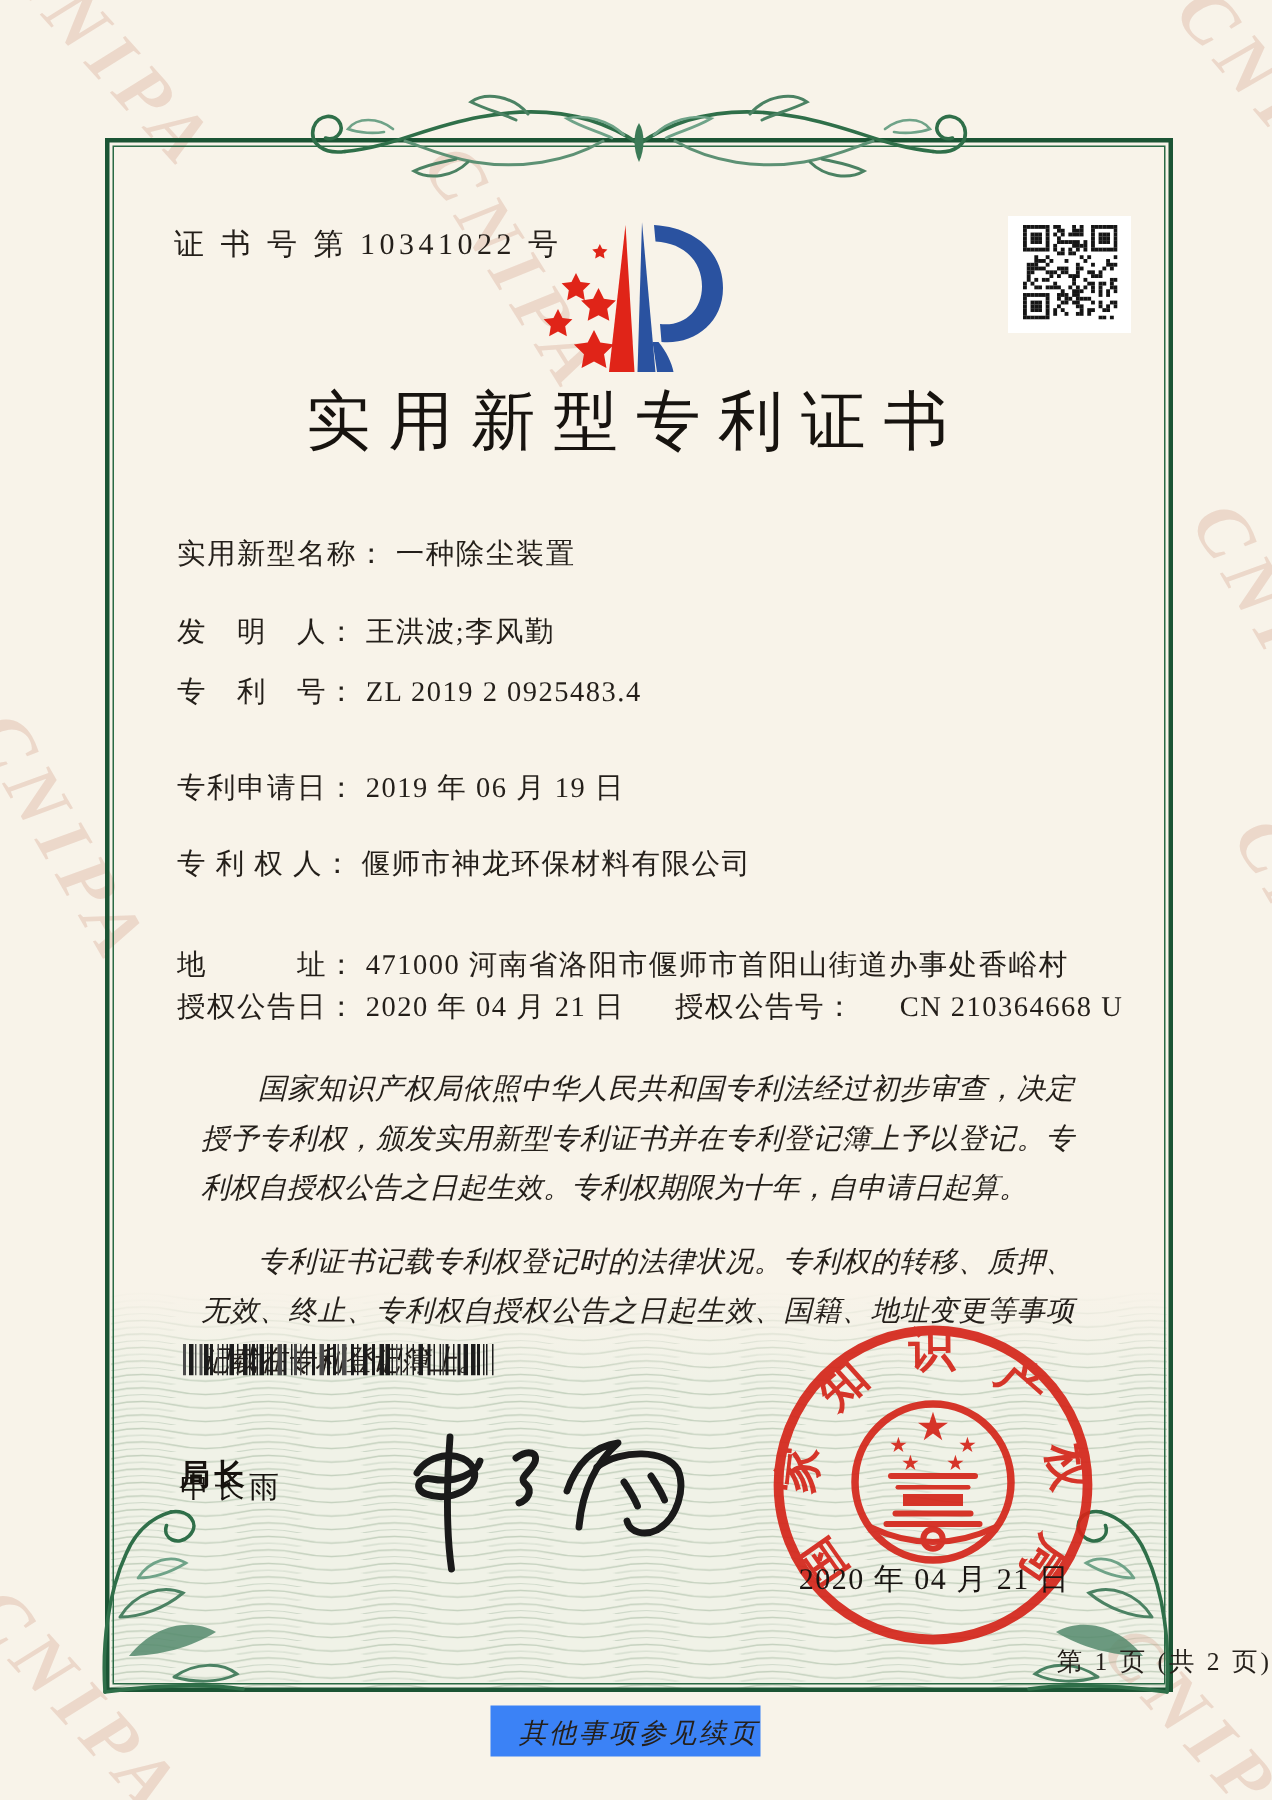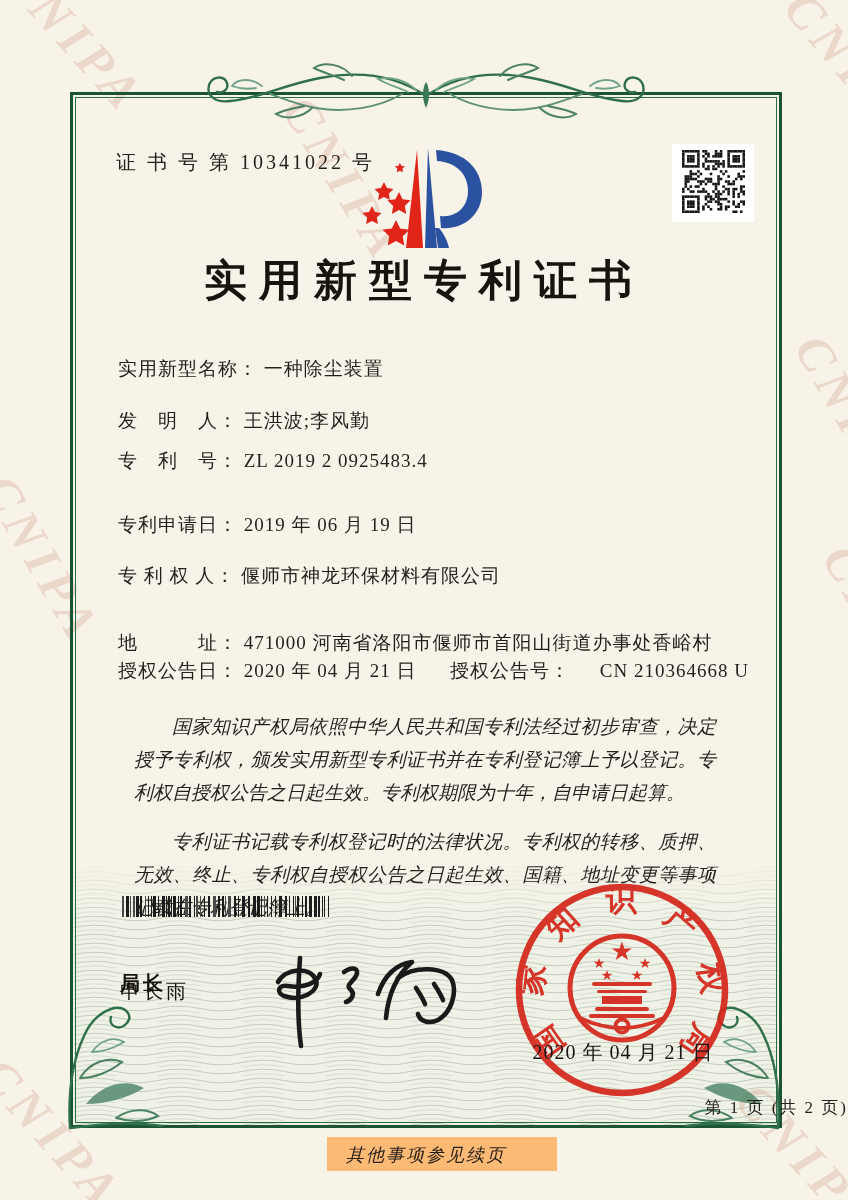--- a/index.html
+++ b/index.html
@@ -20,41 +20,41 @@
       border:1px solid #2a6a45;}
   .flourish{position:absolute;z-index:4;pointer-events:none;}
 
   
   .content{position:absolute;left:0;top:0;width:848px;height:1200px;z-index:5;}
   .cert-no{position:absolute;left:116px;top:149px;font-size:20px;letter-spacing:3px;color:#241f1a;}
   .logo{position:absolute;left:344px;top:136px;}
   .qr-box{position:absolute;left:672px;top:144px;width:82px;height:78px;background:#fff;}
   .qr{position:absolute;left:682px;top:150px;}
   .title{position:absolute;left:0;top:252px;width:848px;text-align:center;
-      font-size:43px;font-weight:700;letter-spacing:12px;color:#17130f;}
+      font-size:43px;font-weight:400;letter-spacing:12px;color:#17130f;}
   .row{position:absolute;left:118px;font-size:19px;color:#241f1a;letter-spacing:1px;}
   .row .label{display:inline-block;min-width:114px;}
   .row .value{display:inline-block;margin-left:0px;}
   .pair2{position:absolute;left:332px;top:0;white-space:nowrap;}
   .bodytext{position:absolute;left:118px;top:694px;width:614px;
       font-size:19px;line-height:33px;color:#241f1a;font-style:italic;}
   .bodytext p{margin:16px;text-indent:2em;text-align:justify;}
   .barcode{position:absolute;left:122px;top:896px;}
   .sig-title{position:absolute;left:120px;top:960px;font-family:"Liberation Sans",sans-serif;
       font-weight:700;font-size:20px;letter-spacing:3px;color:#16120e;margin-top:10px;}
   .sig-name{position:absolute;left:120px;top:978px;font-family:"Liberation Sans",sans-serif;
       font-weight:400;font-size:20px;letter-spacing:3px;color:#16120e;}
   .signature{position:absolute;left:248px;top:938px;}
   .seal{position:absolute;left:505px;top:880px;}
   .seal-date{position:absolute;left:512px;top:1039px;width:222px;text-align:center;
       font-size:20px;letter-spacing:1px;color:#191512;}
   .page-num{position:absolute;left:0;top:1096px;width:848px;text-align:right;
       font-size:17px;letter-spacing:2px;color:#241f1a;}
-  .cont-box{position:absolute;left:327px;top:1137px;width:230px;height:34px;
-      background:#fdba74;z-index:4;}
+  .cont-box{position:absolute;left:327px;top:1137px;width:180px;height:34px;
+      background:#3b82f6;z-index:4;}
   .cont-note{position:absolute;left:0;top:6px;width:198px;text-align:center;
       font-size:18px;font-style:italic;letter-spacing:2px;color:#241f1a;}
 </style>
 </head>
 <body>
 
 <div class="page">
 
   <svg class="guilloche" width="704" height="266">
     <defs>

